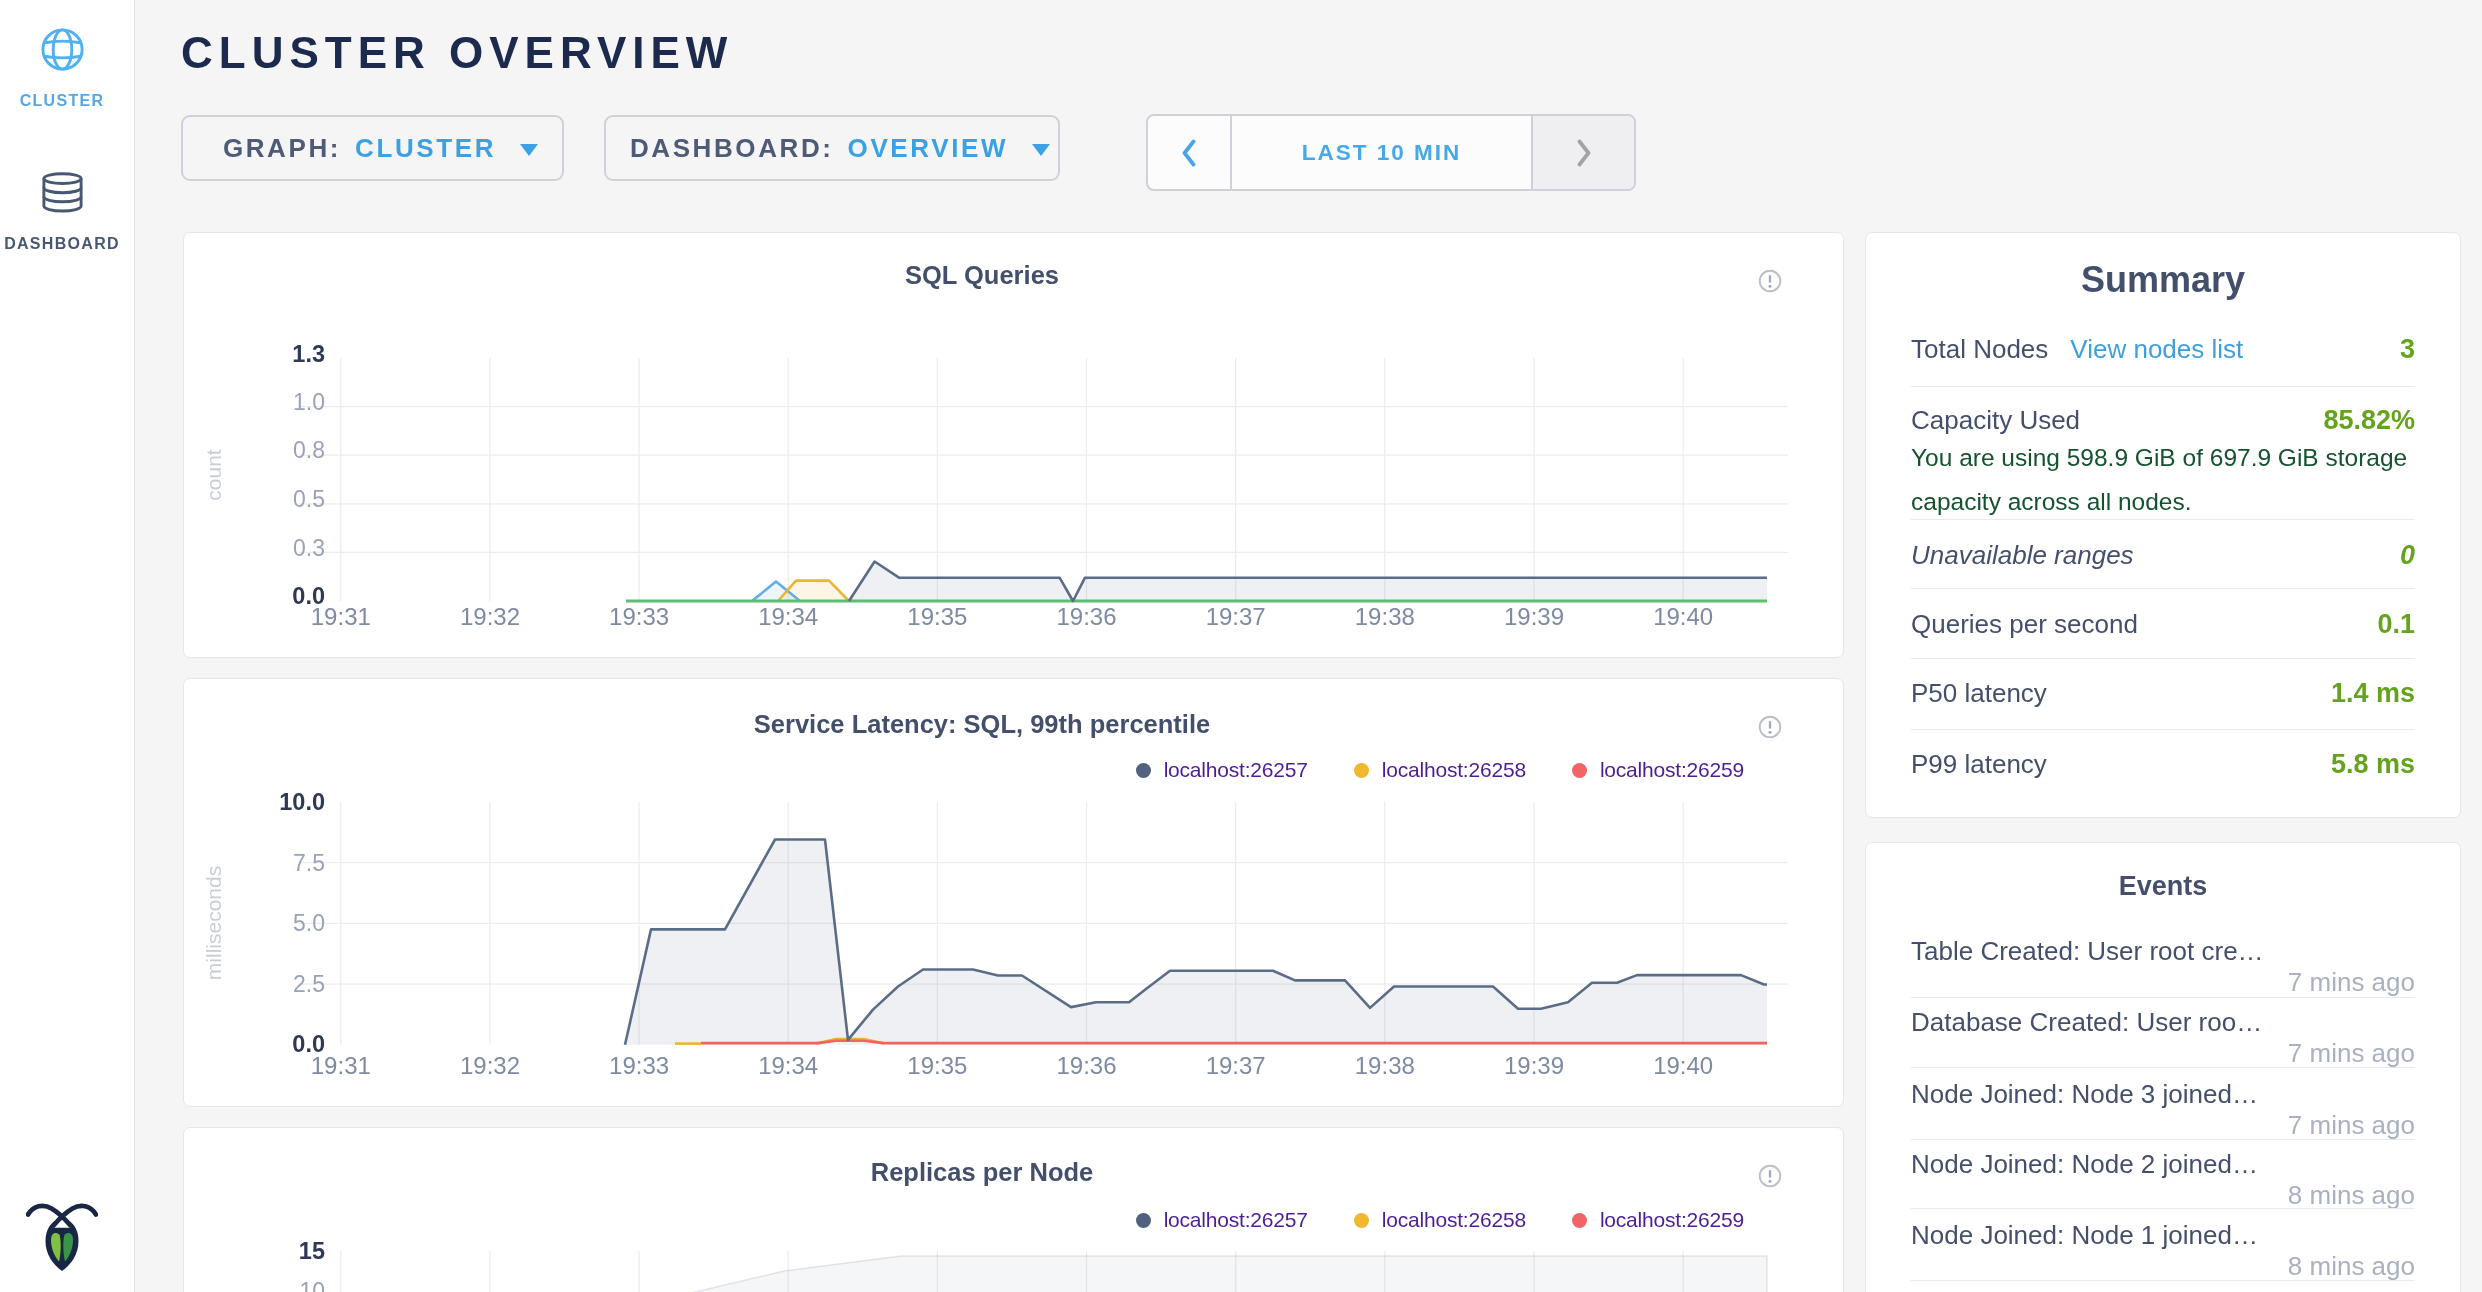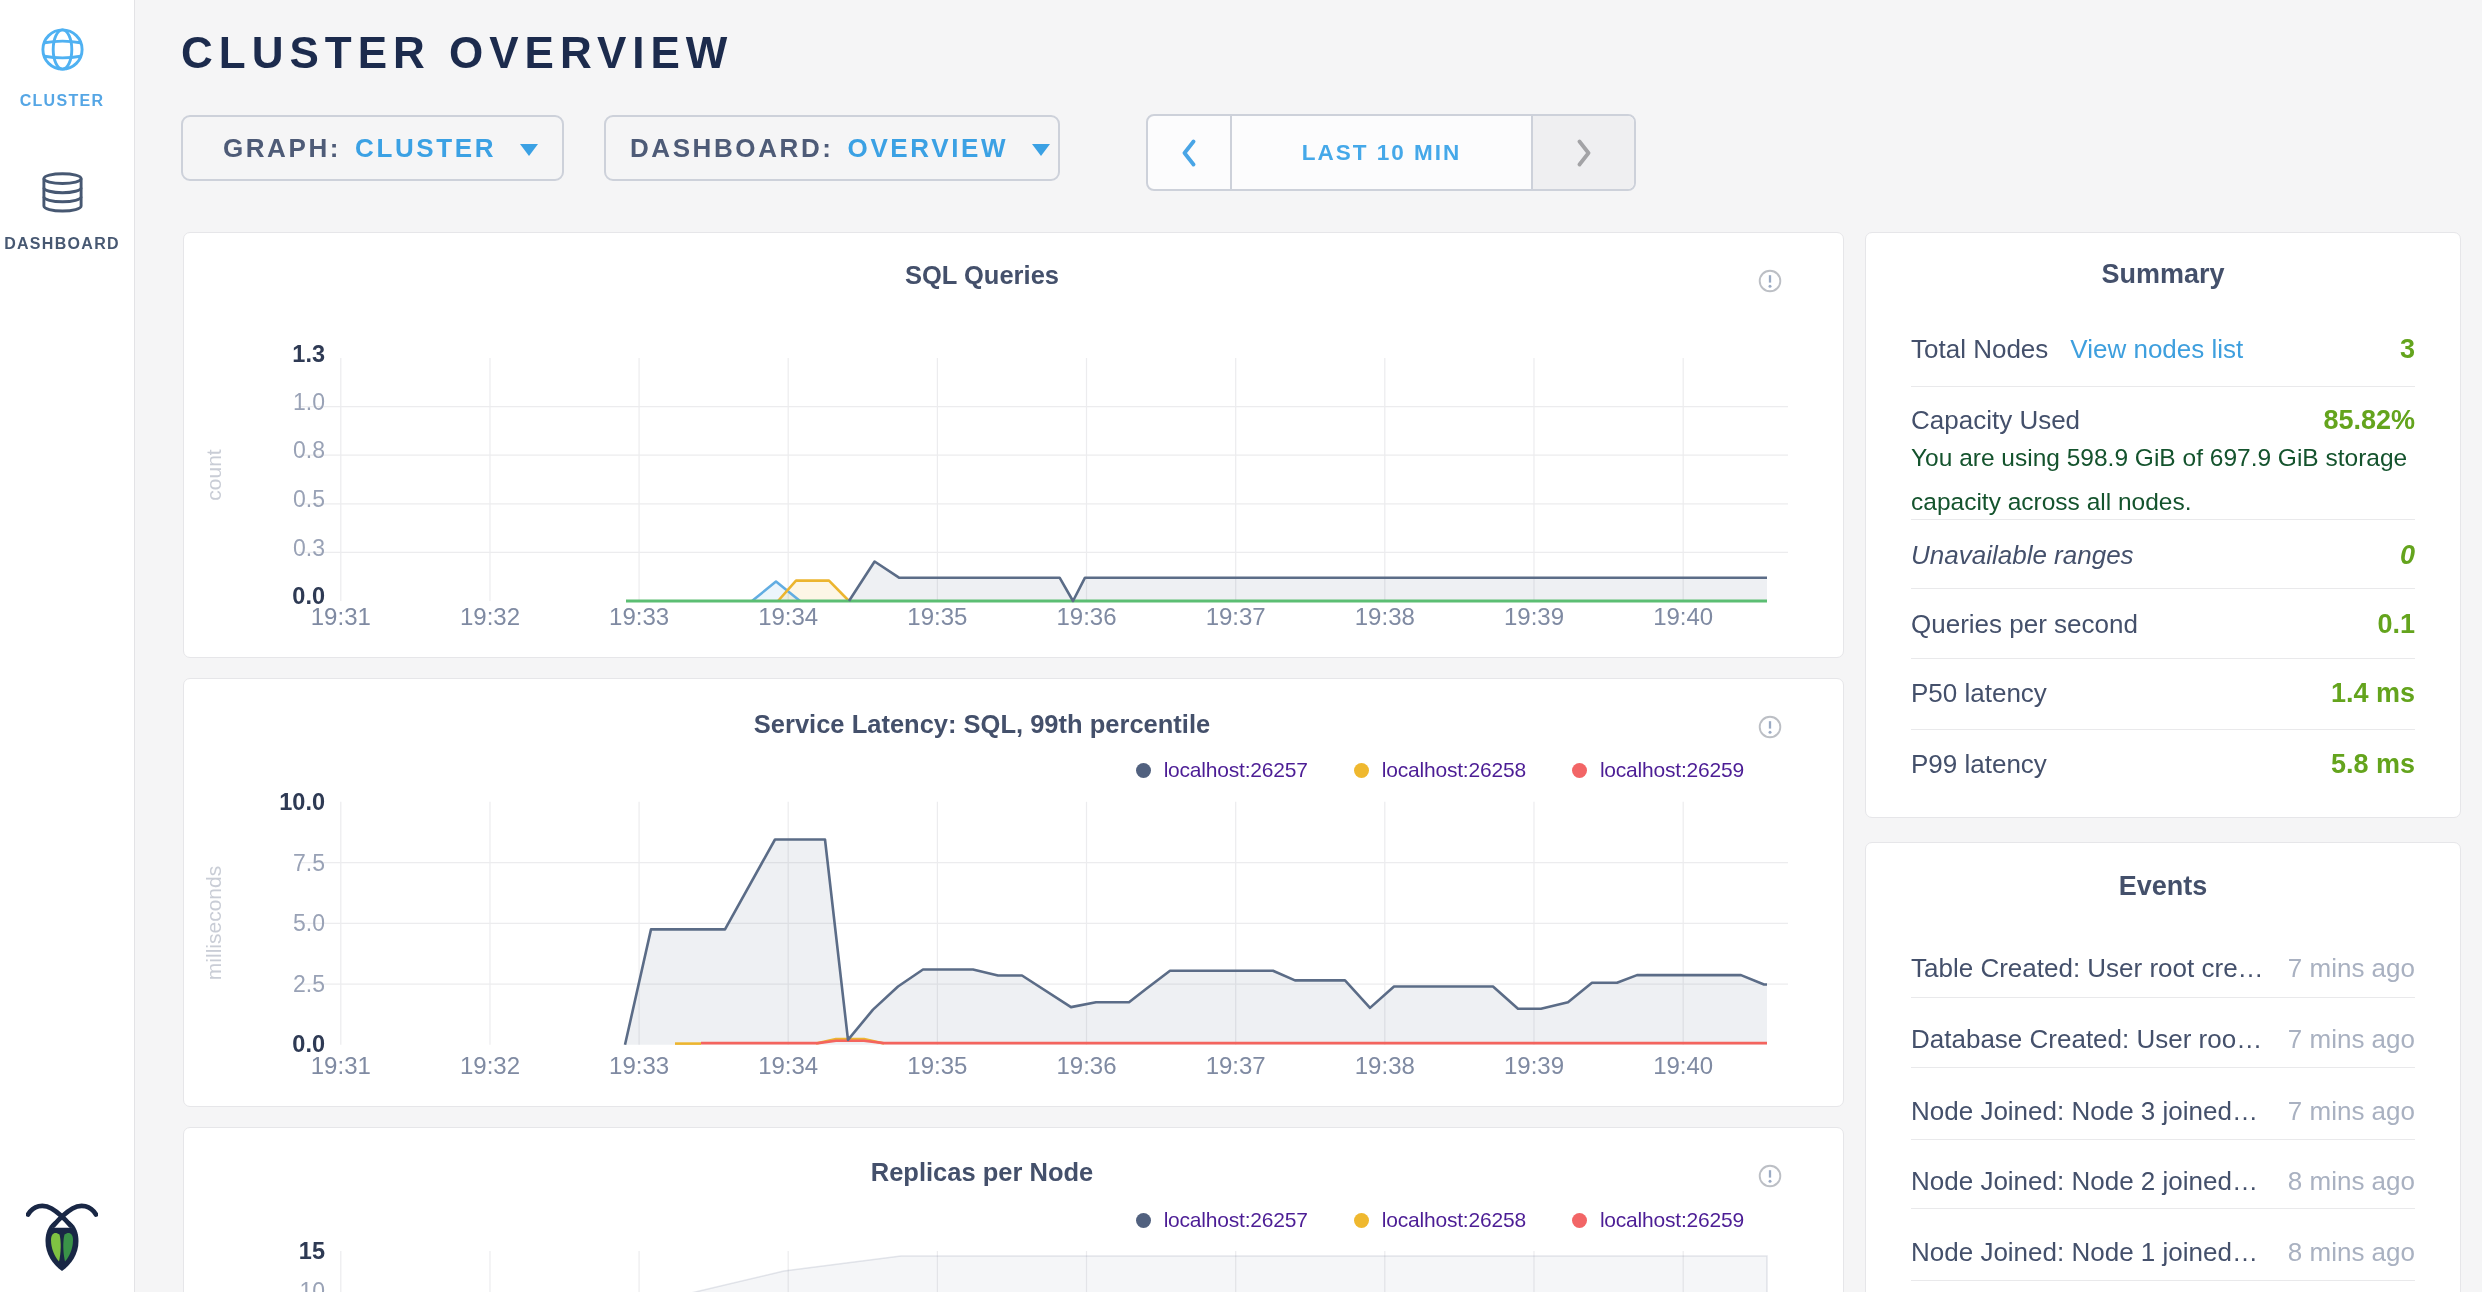--- a/index.html
+++ b/index.html
@@ -37,22 +37,22 @@
 .ln { fill:none; stroke-width:2.6; stroke-linejoin:round; }
 .legend { position:absolute; right:99px; display:flex; gap:46px; font-size:21px; letter-spacing:-0.2px; color:#4c1d95; }
 .li { display:flex; align-items:center; }
 .dot { width:15px; height:15px; border-radius:50%; margin-right:13px; display:inline-block; }
 .sumrow { position:absolute; left:45px; right:45px; display:flex; align-items:center;
   font-size:26px; color:#44506b; }
 .sumrow .val { margin-left:auto; font-weight:bold; color:#64a41d; font-size:27px; }
 .sep { position:absolute; left:45px; right:45px; height:1px; background:#e9e9eb; }
 .subtext { position:absolute; left:45px; width:512px; font-size:24.5px; line-height:44px; color:#14532d; }
 .link { color:#3e9fde; }
-.evrow { position:absolute; left:45px; right:45px; display:flex; align-items:flex-end;
-  font-size:26px; color:#44506b; }
+.evrow { position:absolute; left:45px; right:45px; display:flex; align-items:flex-start;
+  font-size:26px; color:#44506b;flex-direction:column; }
 .evrow .msg { white-space:nowrap; }
 .evrow .time { margin-left:auto; color:#a9b1c1; }
 </style>
 </head>
 <body>
 <div class="sidebar">
   <div class="sb-item" style="top:27px;"><svg width="45" height="45" viewBox="0 0 45 45" fill="none" stroke="#4fb1f2" stroke-width="2.9">
 <circle cx="22.5" cy="22.5" r="19.6"></circle>
 <ellipse cx="22.5" cy="22.5" rx="9.3" ry="19.6"></ellipse>
 <path d="M4.6,15.7 Q22.5,12.6 40.4,15.7"></path>
@@ -224,21 +224,21 @@
       <circle cx="12" cy="17.3" r="1.5" fill="#9cabc4"></circle>
     </svg>
   <div class="legend" style="top:80px;">
 <span class="li"><span class="dot" style="background:#51617f"></span>localhost:26257</span>
 <span class="li"><span class="dot" style="background:#efb82f"></span>localhost:26258</span>
 <span class="li"><span class="dot" style="background:#f26566"></span>localhost:26259</span>
 </div>
 </div>
 
 <div class="card" style="left:1865px; top:232px; width:596px; height:586px;">
-  <div class="ctitle" style="top:26px; font-size:27px;">Summary</div>
+  <div class="ctitle" style="top:26px; font-size:36px;">Summary</div>
   <div class="sumrow" style="top:92px; height:48px;">Total Nodes<span class="link" style="margin-left:22px;">View nodes list</span><span class="val">3</span></div>
   <div class="sep" style="top:153px;"></div>
   <div class="sumrow" style="top:163px; height:48px;">Capacity Used<span class="val">85.82%</span></div>
   <div class="subtext" style="top:203px;">You are using 598.9 GiB of 697.9 GiB storage capacity across all nodes.</div>
   <div class="sep" style="top:286px;"></div>
   <div class="sumrow" style="top:298px; height:48px;font-style:italic;">Unavailable ranges<span class="val">0</span></div>
   <div class="sep" style="top:355px;"></div>
   <div class="sumrow" style="top:367px; height:48px;">Queries per second<span class="val">0.1</span></div>
   <div class="sep" style="top:425px;"></div>
   <div class="sumrow" style="top:436px; height:48px;">P50 latency<span class="val">1.4 ms</span></div>

